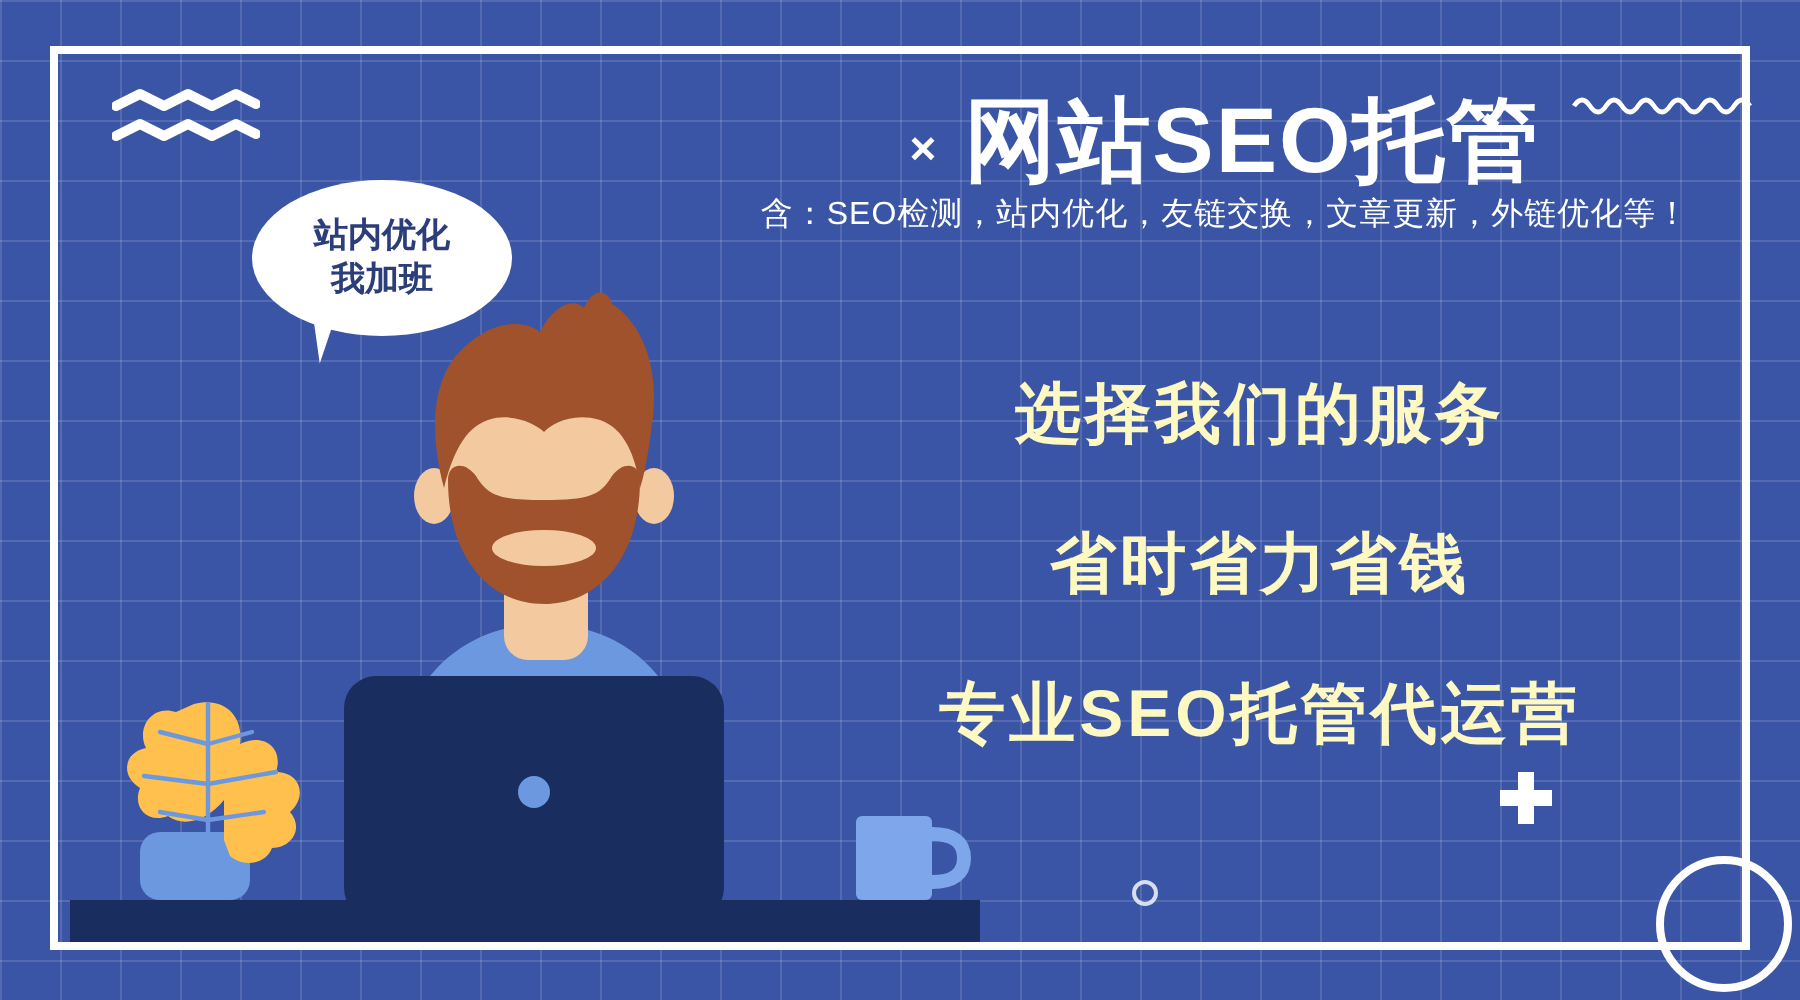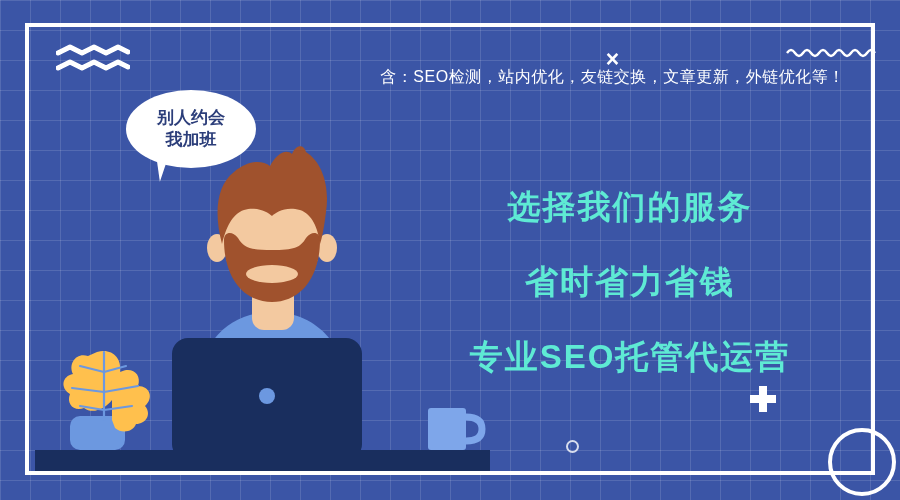--- a/index.html
+++ b/index.html
@@ -127,21 +127,21 @@
     white-space: nowrap;
   }
 
   
   .slogans {
     position: absolute;
     left: 430px;
     top: 190px;
     width: 400px;
     text-align: center;
-    color: #5eead4;
+    color: #fef9c3;
   }
   .slogan {
     font-size: 33px;
     font-weight: bold;
     letter-spacing: 2px;
     line-height: 1;
     margin-bottom: 42px;
     white-space: nowrap;
   }
   .slogan:last-child { margin-bottom: 0; }
@@ -254,27 +254,28 @@
   <svg class="wave-left" viewBox="0 0 74 30">
     <path d="M2 9 L 14 3 L 26 9 L 38 3 L 50 9 L 62 3 L 72 8" fill="none" stroke="#ffffff" stroke-width="5" stroke-linejoin="round" stroke-linecap="round"></path>
     <path d="M2 24 L 14 18 L 26 24 L 38 18 L 50 24 L 62 18 L 72 23" fill="none" stroke="#ffffff" stroke-width="5" stroke-linejoin="round" stroke-linecap="round"></path>
   </svg>
   <svg class="wave-right" viewBox="0 0 92 14">
     <path d="M1 7 q 4 -6 8 0 t 8 0 t 8 0 t 8 0 t 8 0 t 8 0 t 8 0 t 8 0 t 8 0 t 8 0 t 8 0" fill="none" stroke="#ffffff" stroke-width="2.4"></path>
   </svg>
 
   <div class="bubble-tail"></div>
   <div class="bubble">
-    <span>别人约会</span>
+    <span>站内优化</span>
     <span>我加班</span>
   </div>
 
   <div class="headline">
     <div class="title-row">
       <span class="x-mark">×</span>
+      <span class="title-text">网站SEO托管</span>
     </div>
     <div class="subtitle">含：SEO检测，站内优化，友链交换，文章更新，外链优化等！</div>
   </div>
 
   <div class="slogans">
     <div class="slogan">选择我们的服务</div>
     <div class="slogan">省时省力省钱</div>
     <div class="slogan">专业SEO托管代运营</div>
   </div>
 

